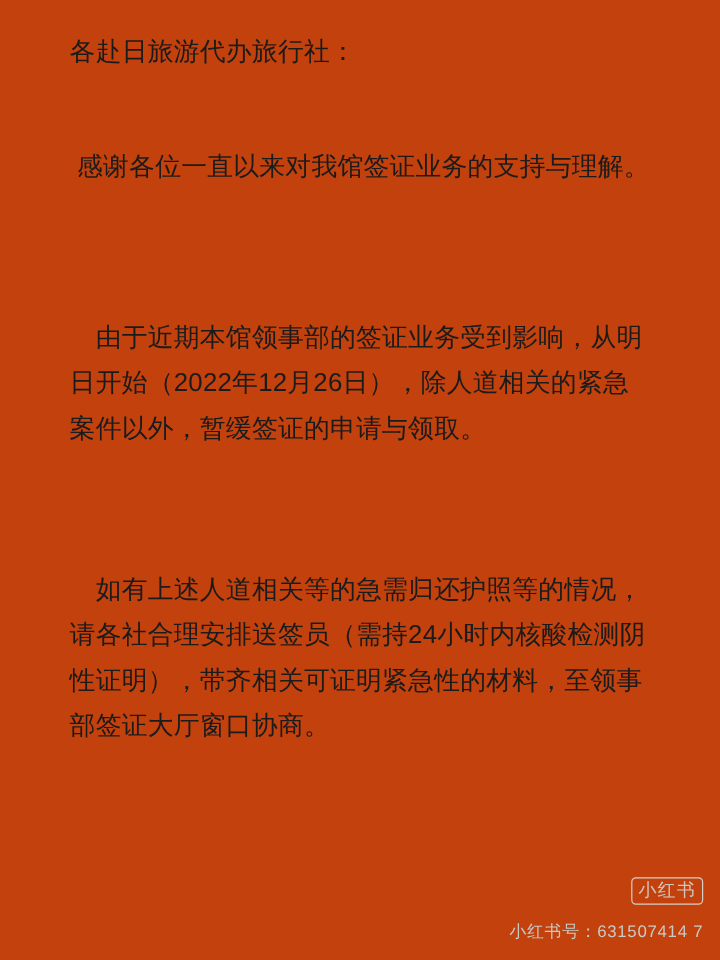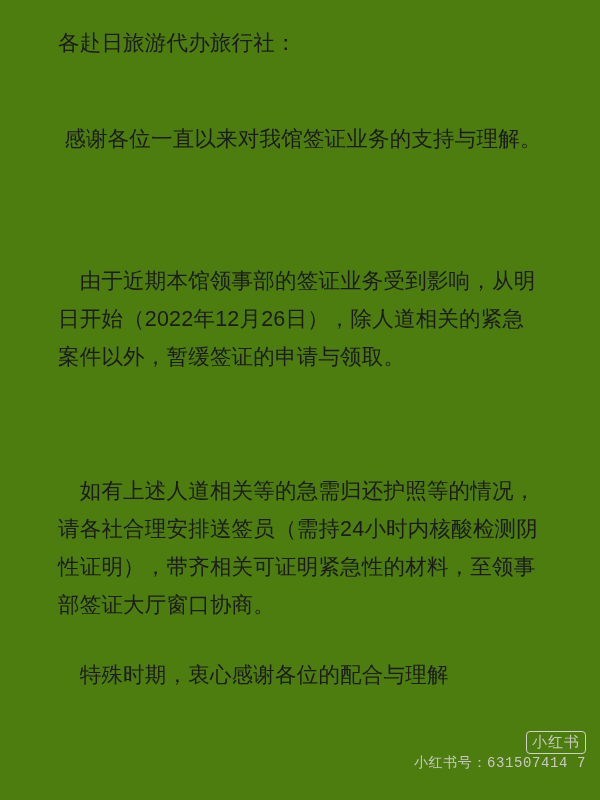--- a/index.html
+++ b/index.html
@@ -13,21 +13,21 @@
     font-family: "Liberation Sans", "DejaVu Sans", sans-serif;
     overflow: hidden;
     position: relative;
   }
   .page {
     position: relative;
     width: 600px;
     height: 800px;
     box-sizing: border-box;
     padding: 24px 58px 0 58px;
-    background: #4d7c0f;
+    background: #c2410c;
   }
   .notice-body {
     color: #1b1b1b;
     font-size: 21.5px;
     line-height: 38px;
     letter-spacing: 0.2px;
   }
   .para {
     margin: 0;
     white-space: pre-wrap;
@@ -36,21 +36,21 @@
     margin-bottom: 58px;
   }
   .para.p1 {
     margin-bottom: 104px;
     text-indent: 0;
   }
   .para.p2 {
     margin-bottom: 96px;
   }
   .para.p3 {
-    margin-bottom: 32px;
+    margin-bottom: 60px;
   }
   .para.p4 {
     margin-bottom: 0;
   }
   .watermark-logo {
     position: absolute;
     right: 14px;
     bottom: 46px;
     font-size: 15px;
     color: #cfcfcb;
@@ -58,34 +58,33 @@
     border: 1px solid #d7d7d3;
     border-radius: 4px;
     padding: 1px 5px;
     font-family: "DejaVu Sans", sans-serif;
     opacity: 0.95;
     text-align: right;
   }
   .watermark-id {
     position: absolute;
     right: 14px;
-    bottom: 28px;
+    bottom: 14px;
     font-size: 14px;
     color: #c9c9c5;
     letter-spacing: 0.6px;
-    font-family: Liberation Mono, monospace;
+    font-family: Liberation Sans, sans-serif;
   }
 </style>
 </head>
 <body>
 
 <div class="page">
   <div class="notice-body">
     <p class="para salutation">各赴日旅游代办旅行社：</p>
     <p class="para p1"> 感谢各位一直以来对我馆签证业务的支持与理解。</p>
     <p class="para p2">　由于近期本馆领事部的签证业务受到影响，从明日开始（2022年12月26日），除人道相关的紧急案件以外，暂缓签证的申请与领取。</p>
     <p class="para p3">　如有上述人道相关等的急需归还护照等的情况，请各社合理安排送签员（需持24小时内核酸检测阴性证明），带齐相关可证明紧急性的材料，至领事部签证大厅窗口协商。</p>
-    <p class="para p4">　特殊时期，衷心感谢各位的配合与理解</p>
   </div>
 
   <div class="watermark-logo">小红书</div>
   <div class="watermark-id">小红书号：631507414 7</div>
 </div>
 
 </body></html>

